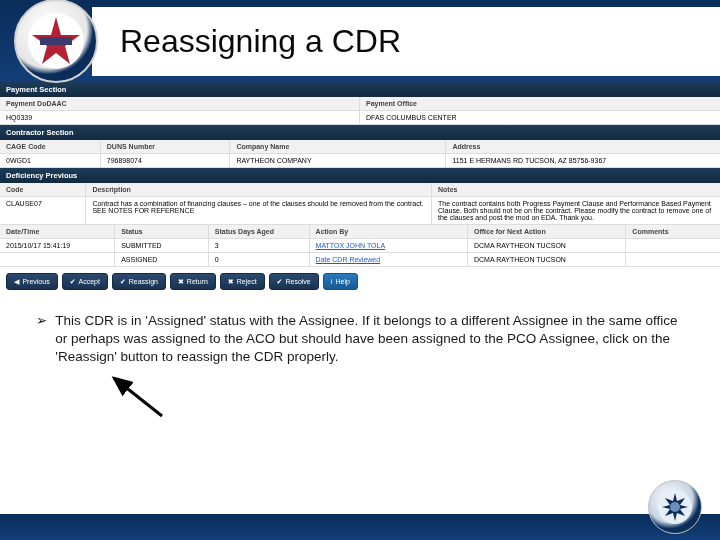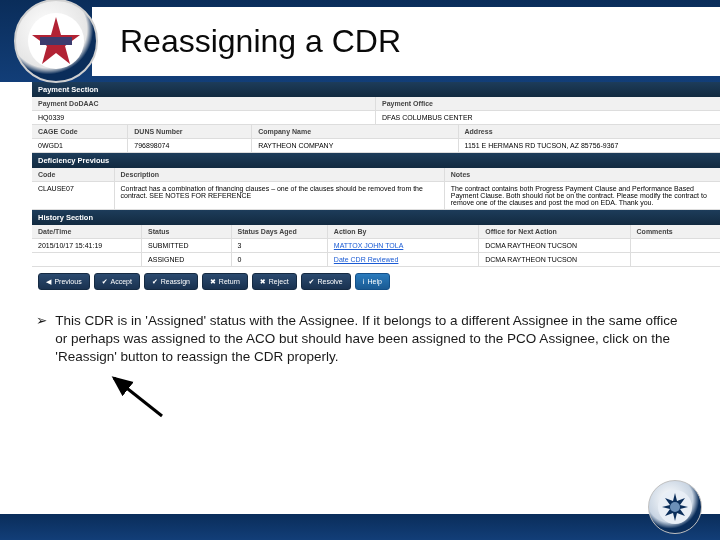--- a/index.html
+++ b/index.html
@@ -2,21 +2,21 @@
 <html><head>
 <meta charset="utf-8">
 <style>
   * { margin: 0; padding: 0; box-sizing: border-box; }
   body { font-family: Arial, sans-serif; background: #fff; width: 720px; height: 540px; overflow: hidden; position: relative; }
   .header-band { background: linear-gradient(#0a2d5a, #123e78); height: 82px; display: flex; align-items: center; padding-left: 14px; }
   .seal { width: 84px; height: 84px; border-radius: 50%; background: radial-gradient(circle at 40% 35%, #fff 0%, #e6e6e6 55%, #0a2d5a 64%); border: 2px solid #d0d0d0; position: relative; flex-shrink: 0; display:flex; align-items:center; justify-content:center; }
   .seal svg { width: 60px; height: 60px; }
   .title-wrap { background: #fff; margin-left: -6px; padding: 16px 28px 16px 28px; flex: 1; }
   .title { font-size: 32px; font-weight: 400; color: #0a0a0a; }
-  .panel { font-size: 7px; margin-left: 32px; }
+  .panel { font-size: 7px; }
   .section-header { background: linear-gradient(#1d3c5a, #122a40); color: #fff; font-weight: bold; padding: 3px 6px; font-size: 7.5px; }
   .row { display: flex; border-bottom: 1px solid #ddd; }
   .cell { padding: 3px 6px; font-size: 7px; border-right: 1px solid #ddd; }
   .cell:last-child { border-right: none; }
   .hcell { background: #f1f1f1; color: #444; font-weight: bold; padding: 3px 6px; font-size: 7px; border-right: 1px solid #ddd; }
   .hcell:last-child { border-right: none; }
   .link { color: #1a5bd4; text-decoration: underline; }
   .btnbar { padding: 6px; display: flex; gap: 4px; }
   .btn { background: linear-gradient(#2b4a6f, #1a3250); color: #fff; font-size: 7px; padding: 3px 7px; border-radius: 3px; display: inline-flex; align-items: center; gap: 3px; border: 1px solid #152a42; }
   .btn.help { background: linear-gradient(#2a7bbd, #1a5a93); border-color:#145088; }
@@ -49,20 +49,21 @@
   <div class="section-header">Payment Section</div>
   <div class="row">
     <div class="hcell" style="width:50%">Payment DoDAAC</div>
     <div class="hcell" style="width:50%">Payment Office</div>
   </div>
   <div class="row">
     <div class="cell" style="width:50%">HQ0339</div>
     <div class="cell" style="width:50%">DFAS COLUMBUS CENTER</div>
   </div>
 
+  <div class="section-header">Contractor Section</div>
   <div class="row">
     <div class="hcell" style="width:14%">CAGE Code</div>
     <div class="hcell" style="width:18%">DUNS Number</div>
     <div class="hcell" style="width:30%">Company Name</div>
     <div class="hcell" style="width:38%">Address</div>
   </div>
   <div class="row">
     <div class="cell" style="width:14%">0WGD1</div>
     <div class="cell" style="width:18%">796898074</div>
     <div class="cell" style="width:30%">RAYTHEON COMPANY</div>
@@ -74,21 +75,20 @@
     <div class="hcell" style="width:12%">Code</div>
     <div class="hcell" style="width:48%">Description</div>
     <div class="hcell" style="width:40%">Notes</div>
   </div>
   <div class="row">
     <div class="cell" style="width:12%">CLAUSE07</div>
     <div class="cell" style="width:48%">Contract has a combination of financing clauses – one of the clauses should be removed from the contract. SEE NOTES FOR REFERENCE</div>
     <div class="cell" style="width:40%">The contract contains both Progress Payment Clause and Performance Based Payment Clause. Both should not be on the contract. Please modify the contract to remove one of the clauses and post the mod on EDA. Thank you.</div>
   </div>
 
-  <div class="section-header">History Section</div>
   <div class="row">
     <div class="hcell" style="width:16%">Date/Time</div>
     <div class="hcell" style="width:13%">Status</div>
     <div class="hcell" style="width:14%">Status Days Aged</div>
     <div class="hcell" style="width:22%">Action By</div>
     <div class="hcell" style="width:22%">Office for Next Action</div>
     <div class="hcell" style="width:13%">Comments</div>
   </div>
   <div class="row">
     <div class="cell" style="width:16%">2015/10/17 15:41:19</div>

